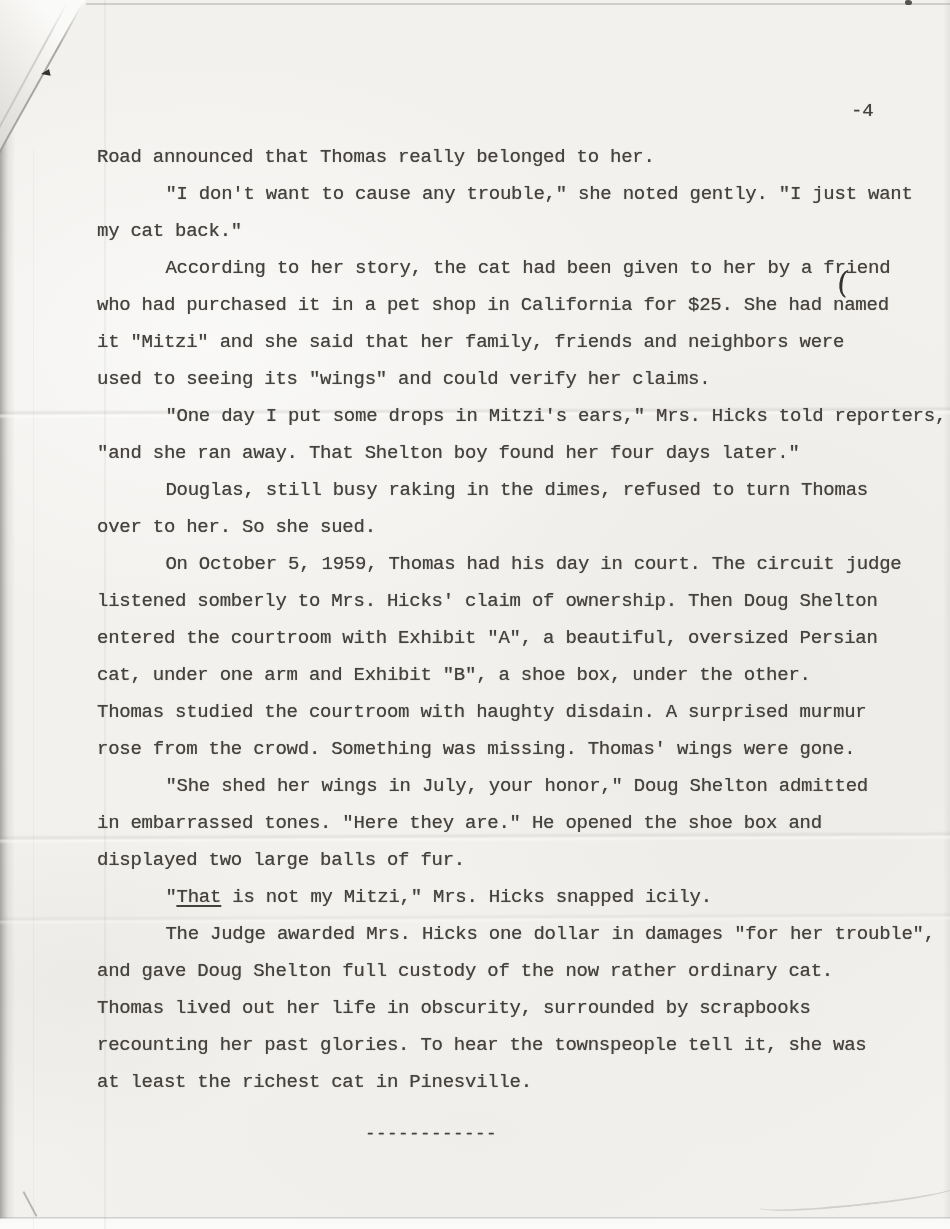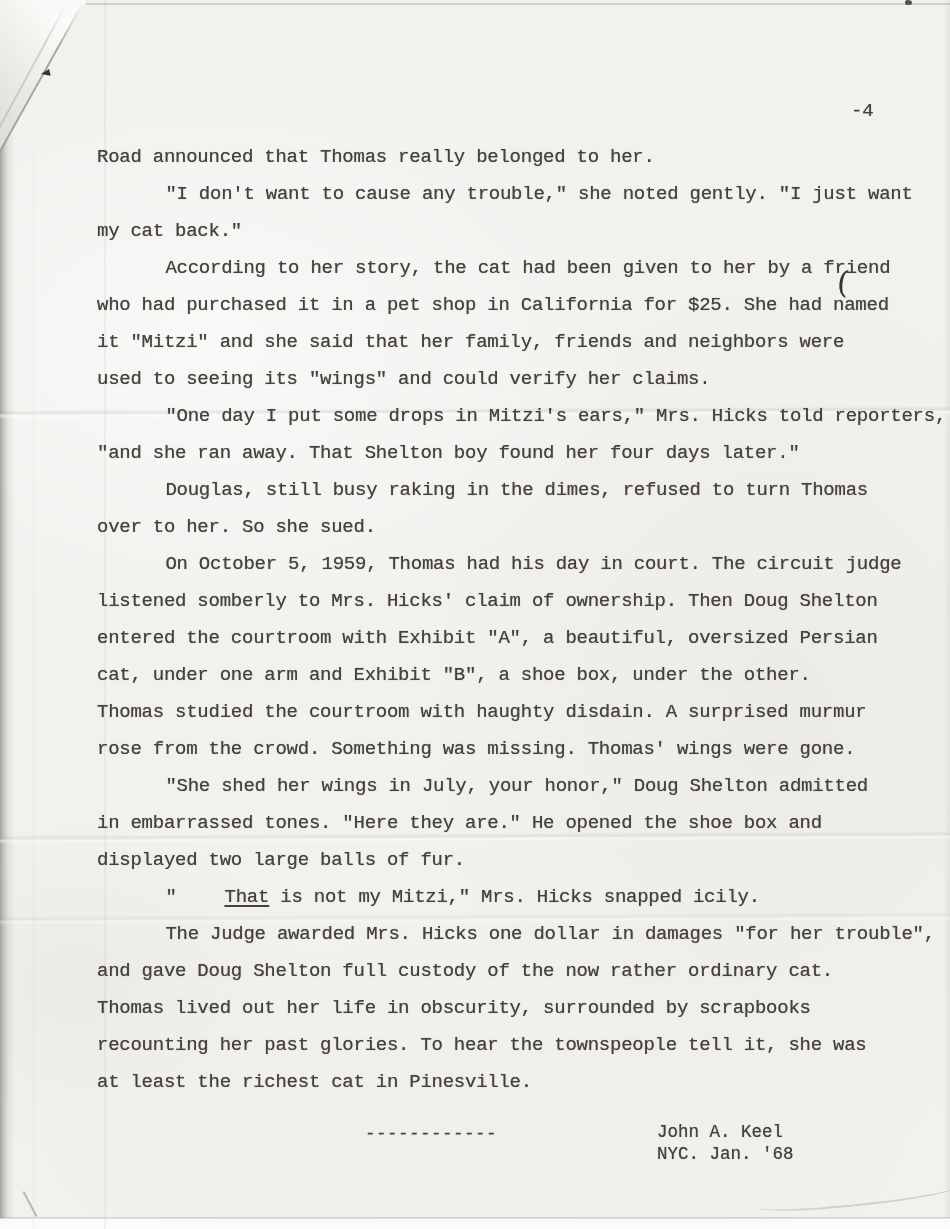--- a/index.html
+++ b/index.html
@@ -40,21 +40,21 @@
   .speck{position:absolute;background:#55534f;border-radius:40% 60% 50% 50%;}
   .crease-bl{position:absolute;left:29px;top:1190px;width:2px;height:28px;
     background:rgba(110,108,104,0.45);transform:rotate(-28deg);}
   .crease-br{position:absolute;left:758px;top:1188px;width:200px;height:16px;border-radius:50%;
     border-bottom:2px solid rgba(150,148,144,0.35);transform:rotate(-6deg);}
   
   .page-number{position:absolute;left:851px;top:100px;font-size:19px;letter-spacing:-0.25px;}
   .body-text{position:absolute;left:97px;top:139px;width:870px;font-size:19px;
     line-height:37px;letter-spacing:-0.25px;white-space:nowrap;}
   .typed-line.indent{padding-left:6ch;}
-  .typed-line .u{text-decoration:underline;text-underline-offset:3px;text-decoration-thickness:1.5px;margin-left:48px;}
+  .typed-line .u{text-decoration:underline;text-underline-offset:3px;text-decoration-thickness:1.5px;}
   .caret-mark{position:absolute;left:837px;top:264px;font-size:31px;color:#35332f;
     font-family:"DejaVu Serif",serif;transform:rotate(6deg);font-weight:400;}
   .divider{position:absolute;left:365px;top:1124px;font-size:17.5px;letter-spacing:0.5px;}
   .signature{position:absolute;left:657px;top:1121px;font-size:17.5px;line-height:22px;}
 </style>
 </head>
 <body>
 
 <div class="scan">
   <div class="paper"></div>
@@ -100,17 +100,13 @@
       <div class="typed-line">displayed two large balls of fur.</div>
       <div class="typed-line indent">"<span class="u">That</span> is not my Mitzi," Mrs. Hicks snapped icily.</div>
       <div class="typed-line indent">The Judge awarded Mrs. Hicks one dollar in damages "for her trouble",</div>
       <div class="typed-line">and gave Doug Shelton full custody of the now rather ordinary cat.</div>
       <div class="typed-line">Thomas lived out her life in obscurity, surrounded by scrapbooks</div>
       <div class="typed-line">recounting her past glories. To hear the townspeople tell it, she was</div>
       <div class="typed-line">at least the richest cat in Pinesville.</div>
     </div>
   <div class="caret-mark">(</div>
   <div class="divider ink">------------</div>
-  <div class="signature ink">
-    <div>John A. Keel</div>
-    <div>NYC. Jan. '68</div>
-  </div>
 </div>
 
 </body></html>

